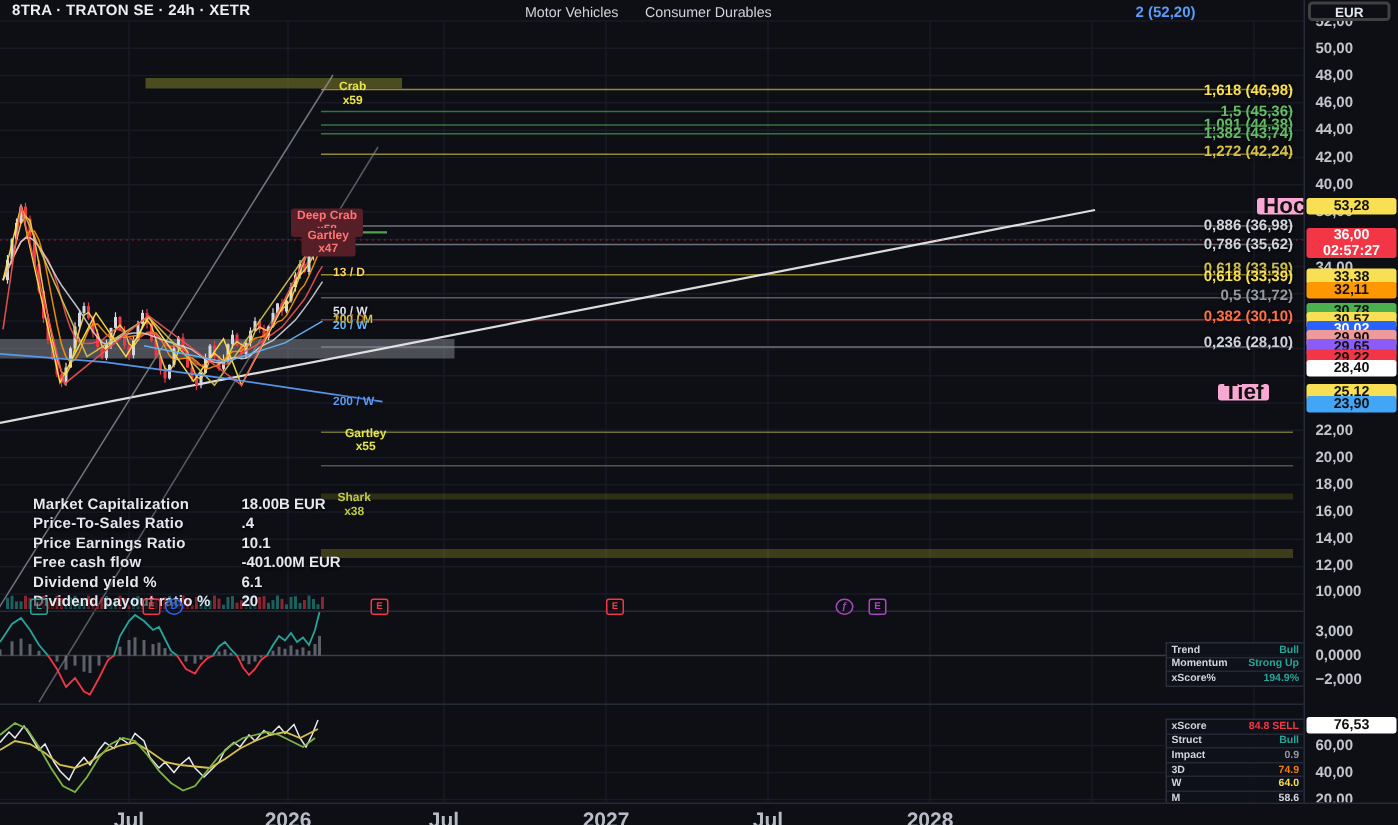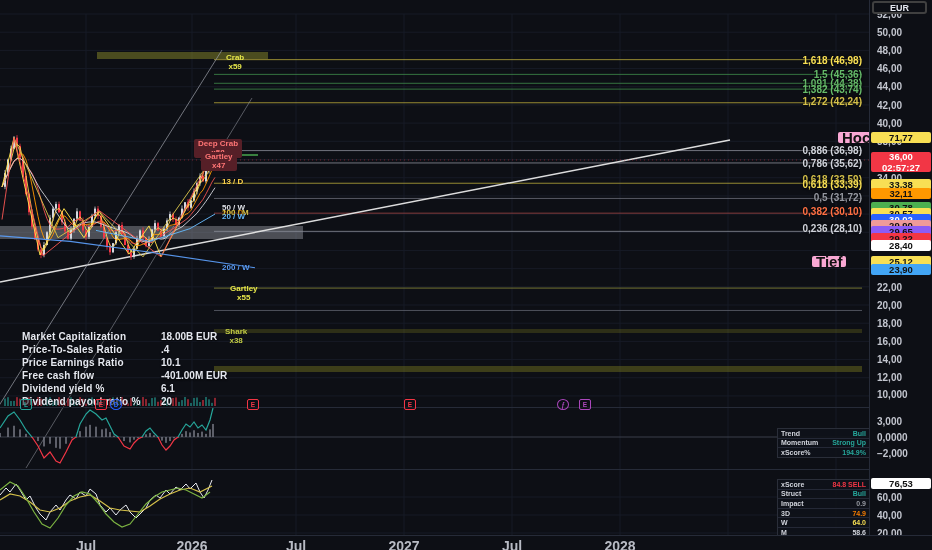--- a/index.html
+++ b/index.html
@@ -495,20 +495,26 @@
           <div class="l">W</div>
           <div class="v" style="color: rgb(248, 223, 84);">64.0</div>
         </div>
         <div class="mini-row">
           <div class="l">M</div>
           <div class="v" style="color: rgb(209, 212, 220);">58.6</div>
         </div>
       </div>
     </div>
 
+  <div id="topbar">
+    <span class="symbol">8TRA · TRATON SE · 24h · XETR</span>
+    <span class="tab" style="left:350px">Motor Vehicles</span>
+    <span class="tab" style="left:430px">Consumer Durables</span>
+    <span class="right-label">2 (52,20)</span>
+  </div>
 
   <button id="eur-btn">EUR</button>
 
   <div id="price-axis">
       <div class="tick" style="top: 9px;">52,00</div>
       <div class="tick" style="top: 27px;">50,00</div>
       <div class="tick" style="top: 45px;">48,00</div>
       <div class="tick" style="top: 63px;">46,00</div>
       <div class="tick" style="top: 81px;">44,00</div>
       <div class="tick" style="top: 100px;">42,00</div>
@@ -521,21 +527,21 @@
       <div class="tick" style="top: 336px;">16,00</div>
       <div class="tick" style="top: 354px;">14,00</div>
       <div class="tick" style="top: 372px;">12,00</div>
       <div class="tick" style="top: 389px;">10,000</div>
       <div class="tick" style="top: 416px;">3,000</div>
       <div class="tick" style="top: 432px;">0,0000</div>
       <div class="tick" style="top: 448px;">−2,000</div>
       <div class="tick" style="top: 492px;">60,00</div>
       <div class="tick" style="top: 510px;">40,00</div>
       <div class="tick" style="top: 528px;">20,00</div>
-      <div class="axis-badge" style="top: 132px; background: rgb(248, 223, 84); color: rgb(17, 17, 17);">71,77</div>
+      <div class="axis-badge" style="top: 132px; background: rgb(248, 223, 84); color: rgb(17, 17, 17);">53,28</div>
       <div class="axis-badge two" style="top: 152px; background: rgb(242, 54, 69); color: rgb(255, 255, 255);">
         <div>36,00</div>
         <div>02:57:27</div>
       </div>
       <div class="axis-badge" style="top: 179px; background: rgb(248, 223, 84); color: rgb(17, 17, 17);">33,38</div>
       <div class="axis-badge" style="top: 188px; background: rgb(255, 152, 0); color: rgb(17, 17, 17);">32,11</div>
       <div class="axis-badge" style="top: 202px; background: rgb(76, 175, 80); color: rgb(17, 17, 17);">30,78</div>
       <div class="axis-badge" style="top: 208px; background: rgb(248, 223, 84); color: rgb(17, 17, 17);">30,57</div>
       <div class="axis-badge" style="top: 214px; background: rgb(41, 98, 255); color: rgb(255, 255, 255);">30,02</div>
       <div class="axis-badge" style="top: 220px; background: rgb(239, 154, 154); color: rgb(17, 17, 17);">29,90</div>

